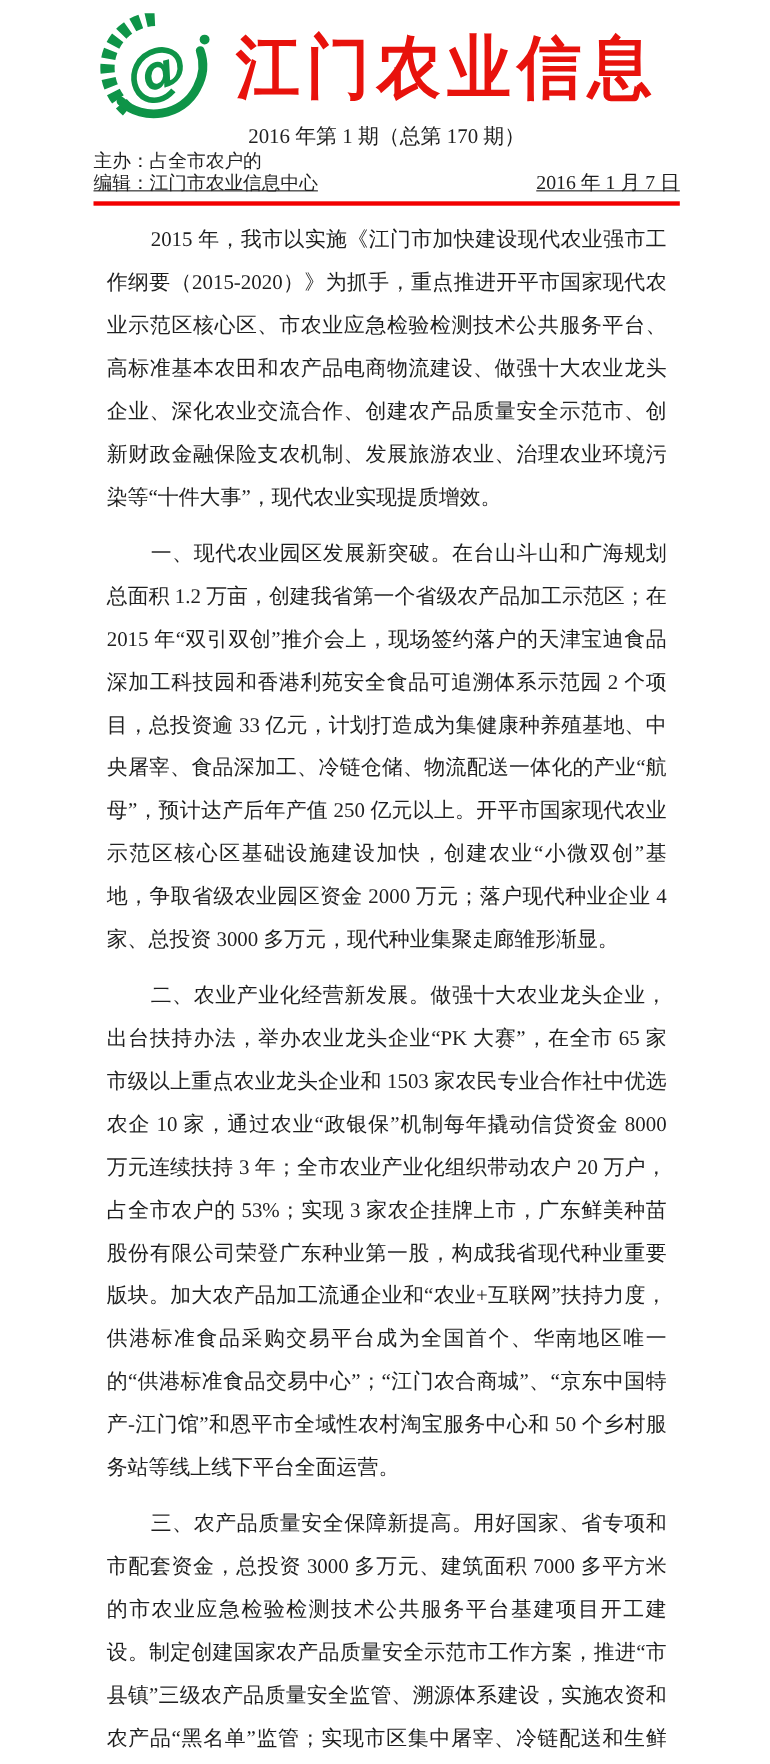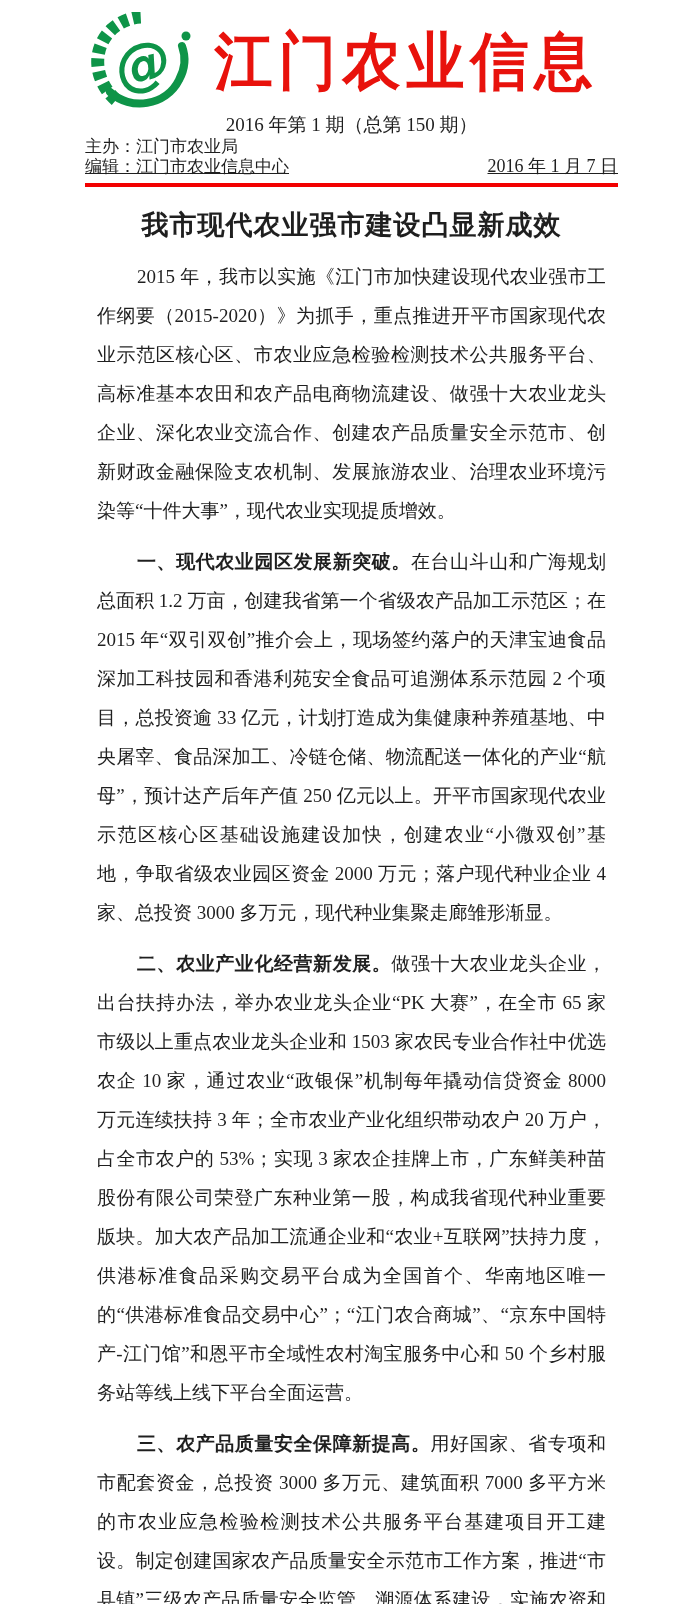--- a/index.html
+++ b/index.html
@@ -37,21 +37,21 @@
   .article-title{
     font-size:27px;font-weight:bold;text-align:center;
     letter-spacing:1px;margin:20px 0 14px 0;line-height:36px;
   }
   .body-para{
     font-size:19px;line-height:39px;margin:12px;
     text-align:justify;text-justify:inter-ideograph;
     text-indent:40px;
     word-break:break-all;
   }
-  .para-lead{font-weight:bold;}
+  .para-lead{font-weight:normal;}
 </style>
 </head>
 <body>
 
 <div class="page">
   <div class="content">
 
     <header class="masthead">
       <div class="mast-top">
         <div class="logo">
@@ -62,34 +62,33 @@
             <path class="lg-stroke" d="M24 80 C44 99 80 94 93 68 C99 57 100 45 96 34" stroke-width="8" stroke-linecap="round"></path>
 
             <circle class="lg-fill" cx="100" cy="24" r="4.5"></circle>
 
             <text x="57" y="71" font-size="56" font-weight="bold" font-style="italic" text-anchor="middle" class="lg-fill" transform="rotate(-14 57 52)" font-family="'DejaVu Sans', sans-serif">@</text>
           </svg>
         </div>
         <div class="mast-title">江门农业信息</div>
       </div>
 
-      <div class="issue-line">2016 年第 1 期（总第 150 期）</div>
+      <div class="issue-line">2016 年第 1 期（总第 170 期）</div>
 
-      <div class="info-line">主办：江门市农业局</div>
+      <div class="info-line">主办：占全市农户的</div>
 
       <div class="info-line info-flex">
         <span>编辑：江门市农业信息中心</span>
         <span class="info-date">2016 年 1 月 7 日</span>
       </div>
 
       <div class="red-rule"></div>
     </header>
 
     <article>
-      <h1 class="article-title">我市现代农业强市建设凸显新成效</h1>
 
       <p class="body-para"><span>2015 年，我市以实施《江门市加快建设现代农业强市工作纲要（2015-2020）》为抓手，重点推进开平市国家现代农业示范区核心区、市农业应急检验检测技术公共服务平台、高标准基本农田和农产品电商物流建设、做强十大农业龙头企业、深化农业交流合作、创建农产品质量安全示范市、创新财政金融保险支农机制、发展旅游农业、治理农业环境污染等“十件大事”，现代农业实现提质增效。</span></p>
 
       <p class="body-para"><span class="para-lead">一、现代农业园区发展新突破。</span><span>在台山斗山和广海规划总面积 1.2 万亩，创建我省第一个省级农产品加工示范区；在 2015 年“双引双创”推介会上，现场签约落户的天津宝迪食品深加工科技园和香港利苑安全食品可追溯体系示范园 2 个项目，总投资逾 33 亿元，计划打造成为集健康种养殖基地、中央屠宰、食品深加工、冷链仓储、物流配送一体化的产业“航母”，预计达产后年产值 250 亿元以上。开平市国家现代农业示范区核心区基础设施建设加快，创建农业“小微双创”基地，争取省级农业园区资金 2000 万元；落户现代种业企业 4 家、总投资 3000 多万元，现代种业集聚走廊雏形渐显。</span></p>
 
       <p class="body-para"><span class="para-lead">二、农业产业化经营新发展。</span><span>做强十大农业龙头企业，出台扶持办法，举办农业龙头企业“PK 大赛”，在全市 65 家市级以上重点农业龙头企业和 1503 家农民专业合作社中优选农企 10 家，通过农业“政银保”机制每年撬动信贷资金 8000 万元连续扶持 3 年；全市农业产业化组织带动农户 20 万户，占全市农户的 53%；实现 3 家农企挂牌上市，广东鲜美种苗股份有限公司荣登广东种业第一股，构成我省现代种业重要版块。加大农产品加工流通企业和“农业+互联网”扶持力度，供港标准食品采购交易平台成为全国首个、华南地区唯一的“供港标准食品交易中心”；“江门农合商城”、“京东中国特产-江门馆”和恩平市全域性农村淘宝服务中心和 50 个乡村服务站等线上线下平台全面运营。</span></p>
 
       <p class="body-para"><span class="para-lead">三、农产品质量安全保障新提高。</span><span>用好国家、省专项和市配套资金，总投资 3000 多万元、建筑面积 7000 多平方米的市农业应急检验检测技术公共服务平台基建项目开工建设。制定创建国家农产品质量安全示范市工作方案，推进“市县镇”三级农产品质量安全监管、溯源体系建设，实施农资和农产品“黑名单”监管；实现市区集中屠宰、冷链配送和生鲜上市，月上市光鸡量超 45 万只。评选推介“江门市名特优新农产品”50 个；“鹤山红茶”、“恩平簕菜”和“台山大米”成为国家农产品地理标志产品新晋；新会获得“国家农产品地理标志产品保护示范区”、“中</span></p>
     </article>
 

